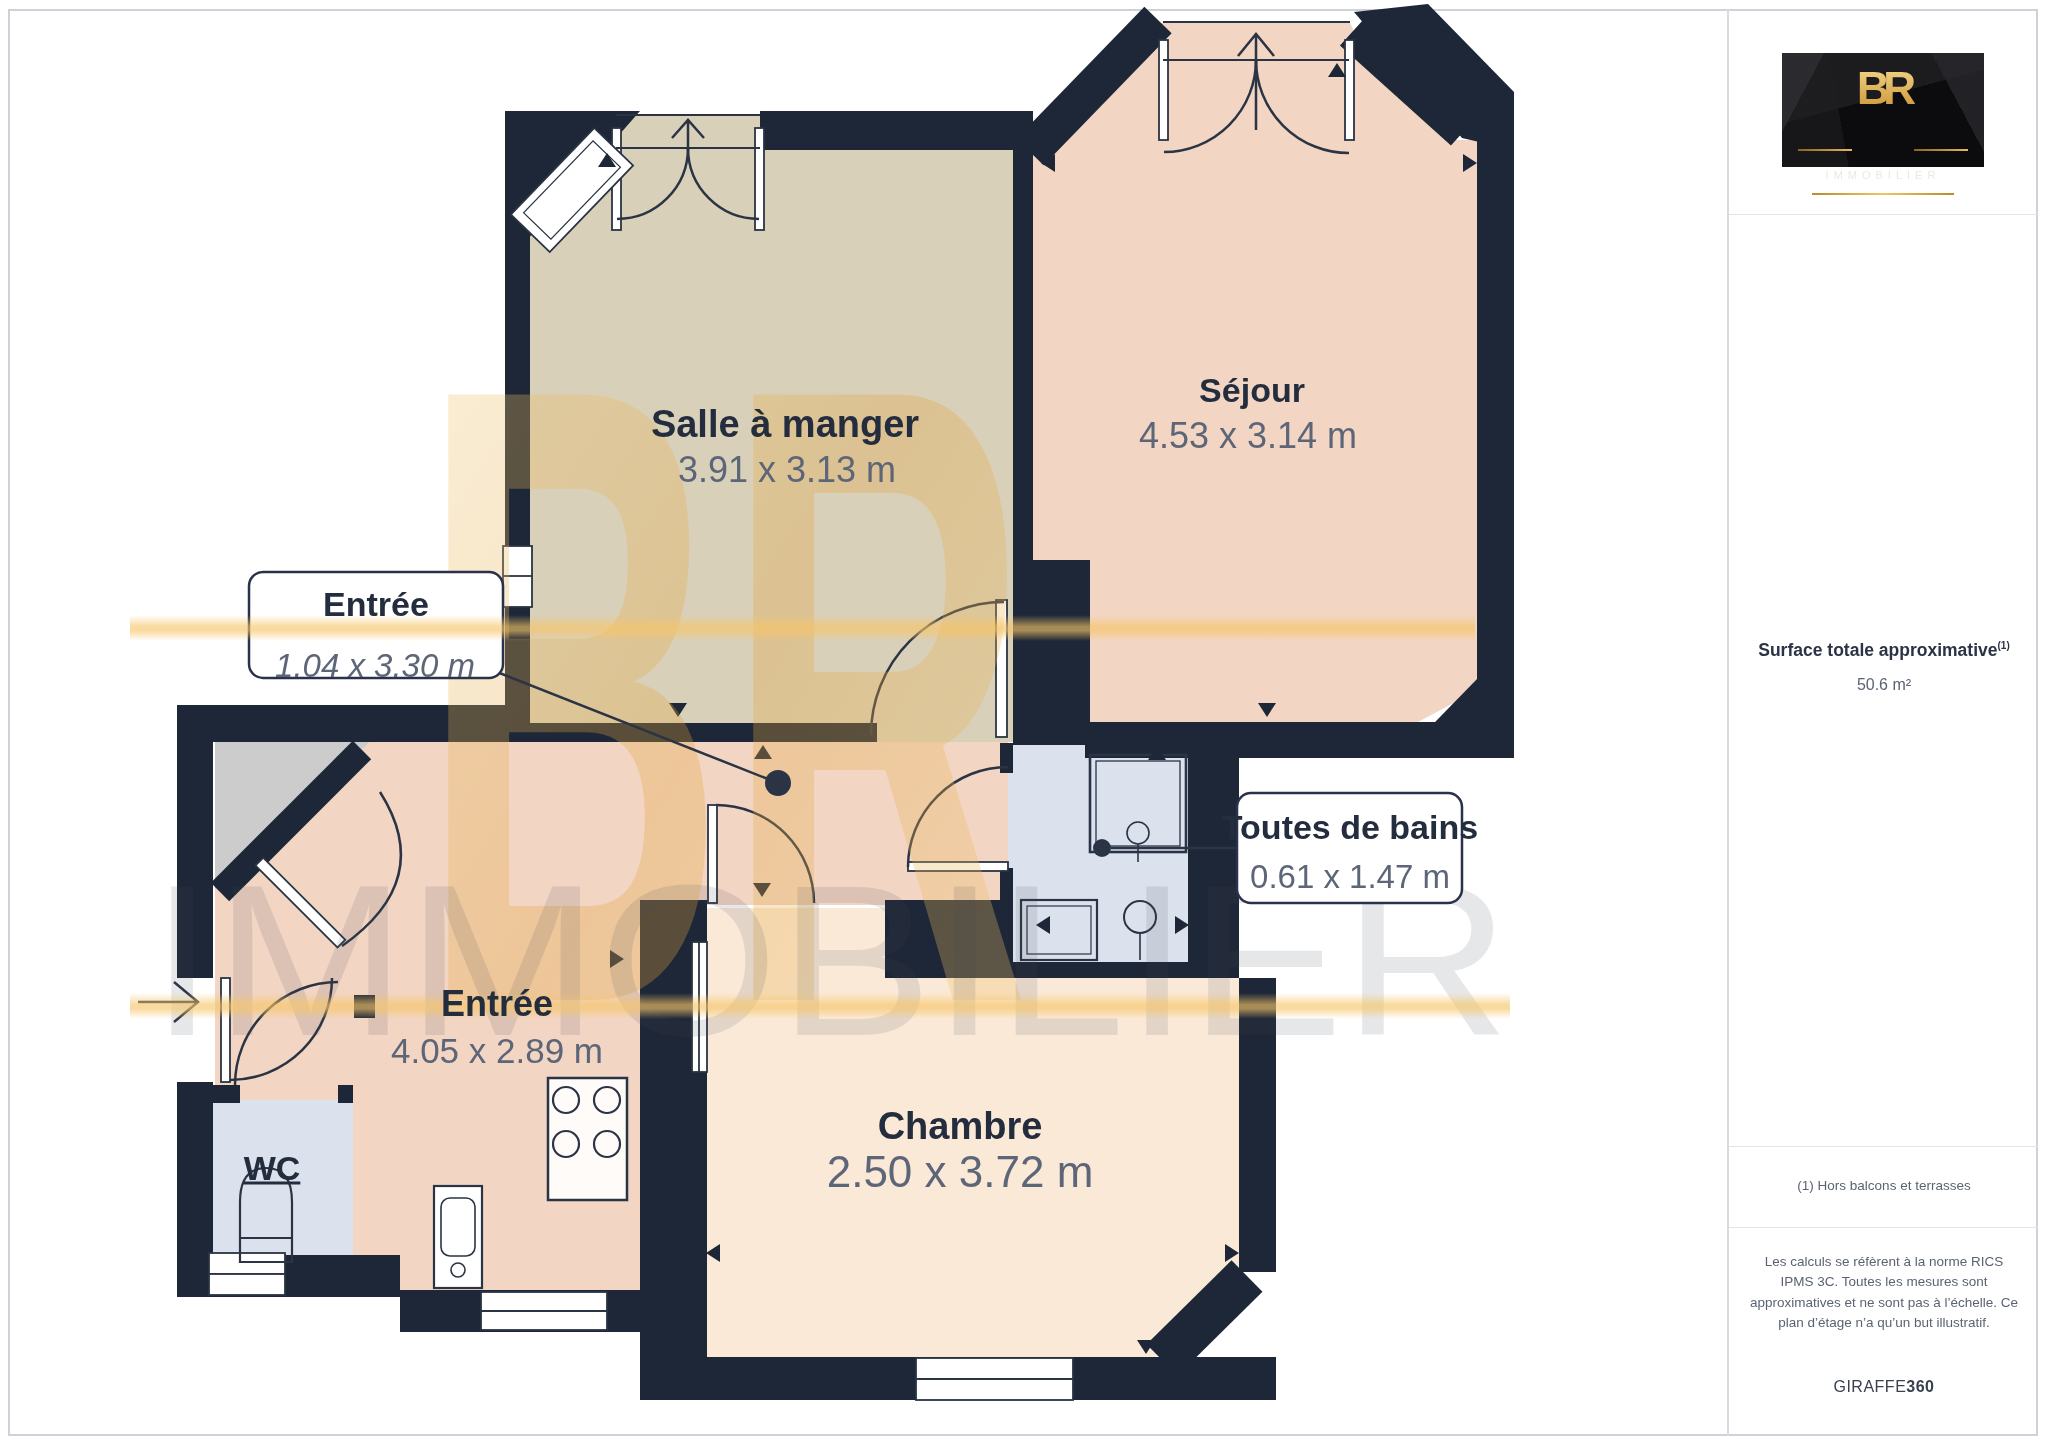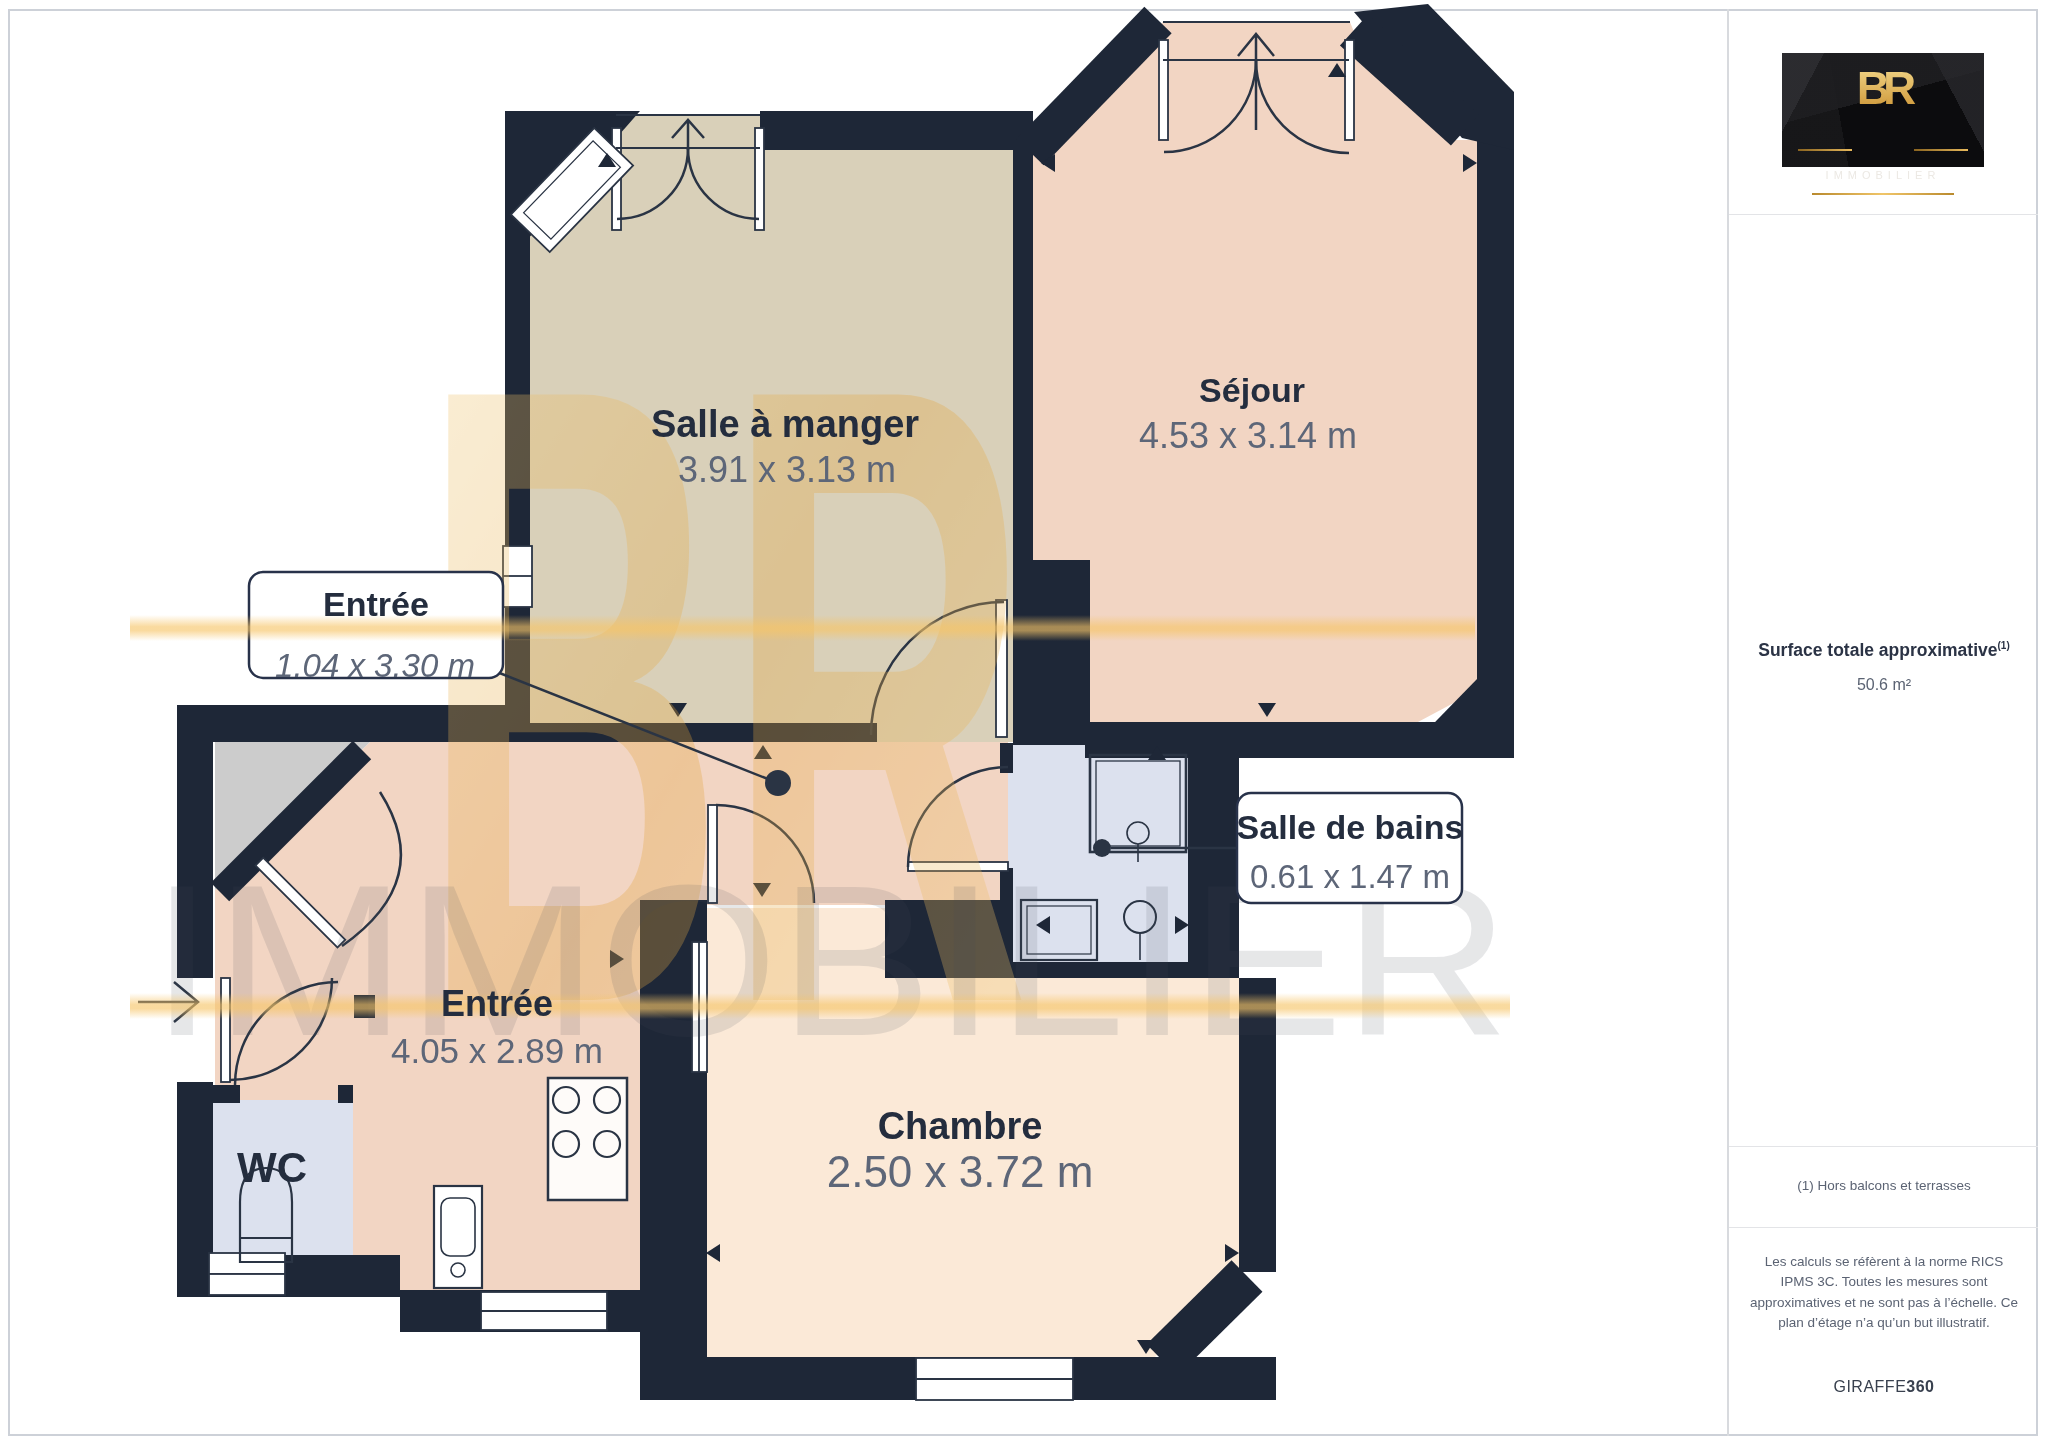--- a/index.html
+++ b/index.html
@@ -232,27 +232,27 @@
 
 <div class="abs lbl rt" style="left:1252px;top:390px;font-size:34px;">Séjour</div>
 <div class="abs lbl rd" style="left:1248px;top:436px;font-size:36px;">4.53 x 3.14 m</div>
 
 <div class="abs lbl rt" style="left:376px;top:604px;font-size:34px;">Entrée</div>
 <div class="abs lbl rd" style="left:375px;top:666px;font-size:33px;font-style:italic;">1.04 x 3.30 m</div>
 
 <div class="abs lbl rt" style="left:497px;top:1004px;font-size:36px;">Entrée</div>
 <div class="abs lbl rd" style="left:497px;top:1051px;font-size:35px;">4.05 x 2.89 m</div>
 
-<div class="abs lbl rt" style="left:1350px;top:827px;font-size:34px;">Salle de bains</div>
+<div class="abs lbl rt" style="left:1350px;top:827px;font-size:34px;">Toutes de bains</div>
 <div class="abs lbl rd" style="left:1350px;top:877px;font-size:33px;">0.61 x 1.47 m</div>
 
 <div class="abs lbl rt" style="left:960px;top:1126px;font-size:38px;">Chambre</div>
 <div class="abs lbl rd" style="left:960px;top:1172px;font-size:44px;">2.50 x 3.72 m</div>
 
-<div class="abs lbl rt" style="left:272px;top:1168px;font-size:42px;">WC</div>
+<div class="abs lbl rt" style="left:272px;top:1168px;font-size:34px;text-decoration:underline;">WC</div>
 
 <div class="abs v-divider"></div>
 
 <div class="abs logo-box">
   <div class="abs logo-mono">BR</div>
   <div class="abs logo-line" style="left:16px;width:54px;"></div>
   <div class="abs logo-line" style="left:132px;width:54px;"></div>
   <div class="abs logo-name">IMMOBILIER</div>
   <div class="abs logo-under"></div>
 </div>

